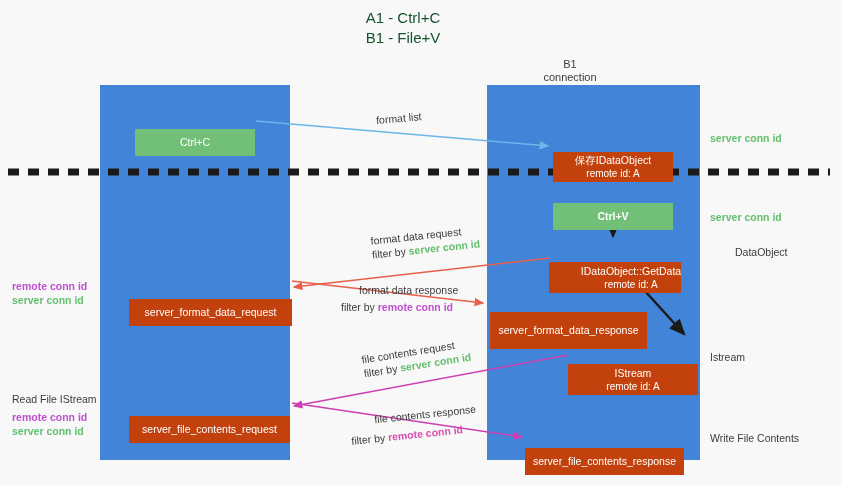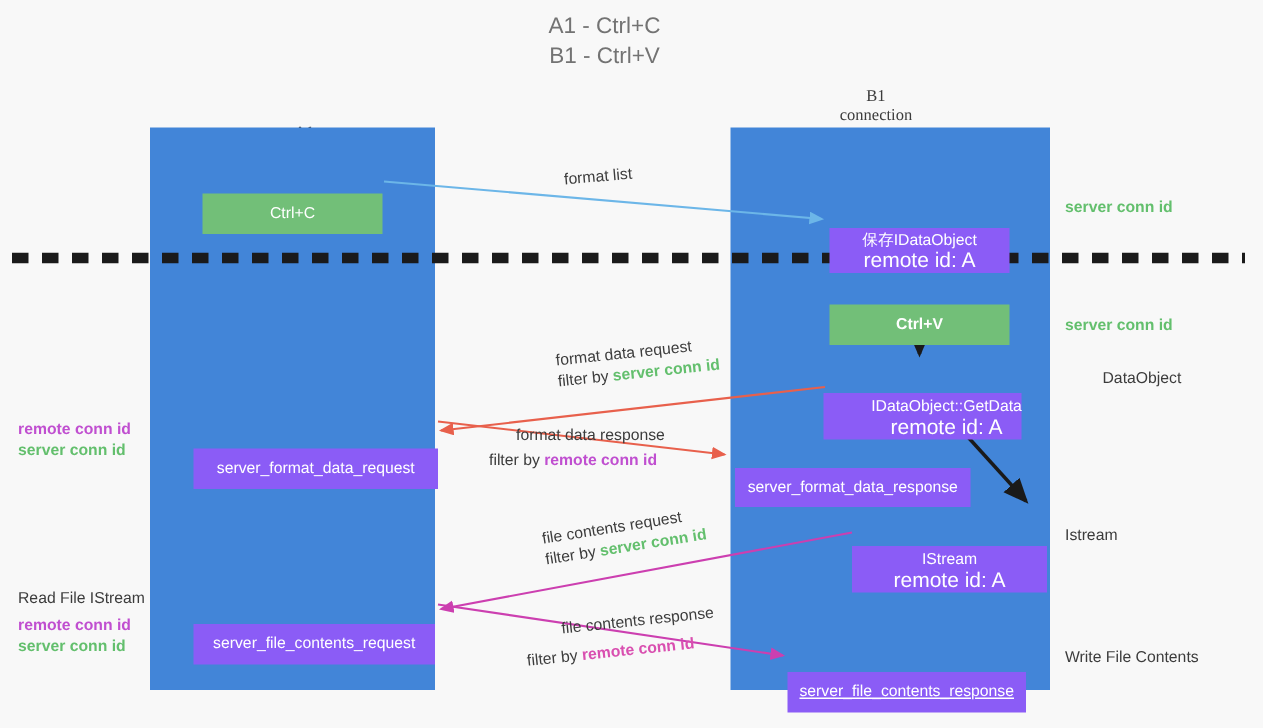--- a/index.html
+++ b/index.html
@@ -19,21 +19,21 @@
     overflow: hidden;
   }
 
   
   .title-block {
     position: absolute;
     left: 0;
     top: 8px;
     width: 806px;
     text-align: center;
-    color: #737373;
+    color: #14532d;
     font-size: 15px;
     line-height: 20px;
   }
 
   
   .lane-head {
     position: absolute;
     text-align: center;
     color: #3c3c3c;
     font-size: 11px;
@@ -55,23 +55,23 @@
     flex-direction: column;
     align-items: center;
     justify-content: center;
     color: #ffffff;
     font-size: 10.5px;
     line-height: 13px;
     text-align: center;
     padding: 2px 4px;
     margin-top: 24px;
   }
-  .box.orange { background: #8b5cf6; }
+  .box.orange { background: #c2410c; }
   .box.green  { background: #72bf78; }
-  .box .l2 { font-size: 14px; }
+  .box .l2 { font-size: 10px; }
 
   
   .edge-label {
     position: absolute;
     font-size: 10.5px;
     line-height: 14px;
     color: #3c3c3c;
     white-space: nowrap;
   }
   .c-green  { color: #63bf6d; font-weight: bold; }
@@ -97,28 +97,28 @@
     pointer-events: none;
   }
 </style>
 </head>
 <body>
 
 <div id="canvas">
 
   <div class="title-block">
     <div>A1 - Ctrl+C</div>
-    <div>B1 - Ctrl+V</div>
+    <div>B1 - File+V</div>
   </div>
 
   <div class="lane-head" style="left:123px; top:58px;margin-top:25px;">
     <div>A1</div>
     <div>server</div>
   </div>
-  <div class="lane-head" style="left:504px; top:58px;font-family:Liberation Serif, serif;">
+  <div class="lane-head" style="left:490px; top:58px;">
     <div>B1</div>
     <div>connection</div>
   </div>
 
   <div class="lane" style="left:100px; top:85px; width:190px; height:375px;"></div>
   <div class="lane" style="left:487px; top:85px; width:213px; height:375px;"></div>
 
   <svg id="wires" viewBox="0 0 842 485">
     <defs>
       <marker id="ah-blue" markerWidth="7" markerHeight="7" refX="6" refY="3" orient="auto">
@@ -171,45 +171,45 @@
 
   <div class="box green" style="left:553px; top:179px; width:120px; height:27px;font-weight:bold;">
     <div>Ctrl+V</div>
   </div>
 
   <div class="box orange" style="left:549px; top:238px; width:132px; height:31px;padding-left:36px;">
     <div>IDataObject::GetData</div>
     <div class="l2">remote id: A</div>
   </div>
 
-  <div class="box orange" style="left:490px; top:288px; width:157px; height:26px;">
+  <div class="box orange" style="left:490px; top:288px; width:157px; height:37px;">
     <div>server_format_data_response</div>
   </div>
 
   <div class="box orange" style="left:568px; top:340px; width:130px; height:31px;">
     <div>IStream</div>
     <div class="l2">remote id: A</div>
   </div>
 
-  <div class="box orange" style="left:525px; top:424px; width:159px; height:27px;text-decoration:underline;">
+  <div class="box orange" style="left:525px; top:424px; width:159px; height:27px;">
     <div>server_file_contents_response</div>
   </div>
 
   <div class="edge-label" style="left:376px; top:111px; transform:rotate(-5deg);">
     <span>format list</span>
   </div>
 
   <div class="edge-label" style="left:371px; top:228px; transform:rotate(-6deg);">
     <div>format data request</div>
     <div>
       <span>filter by </span><span class="c-green">server conn id</span>
     </div>
   </div>
 
-  <div class="edge-label" style="left:344px; top:283px; transform:rotate(0deg);">
+  <div class="edge-label" style="left:359px; top:283px; transform:rotate(0deg);">
     <div>format data response</div>
     <div style="margin-top:3px; margin-left:-18px;">
       <span>filter by </span><span class="c-purple">remote conn id</span>
     </div>
   </div>
 
   <div class="edge-label" style="left:362px; top:344px; transform:rotate(-9deg);">
     <div>file contents request</div>
     <div>
       <span>filter by </span><span class="c-green">server conn id</span>

